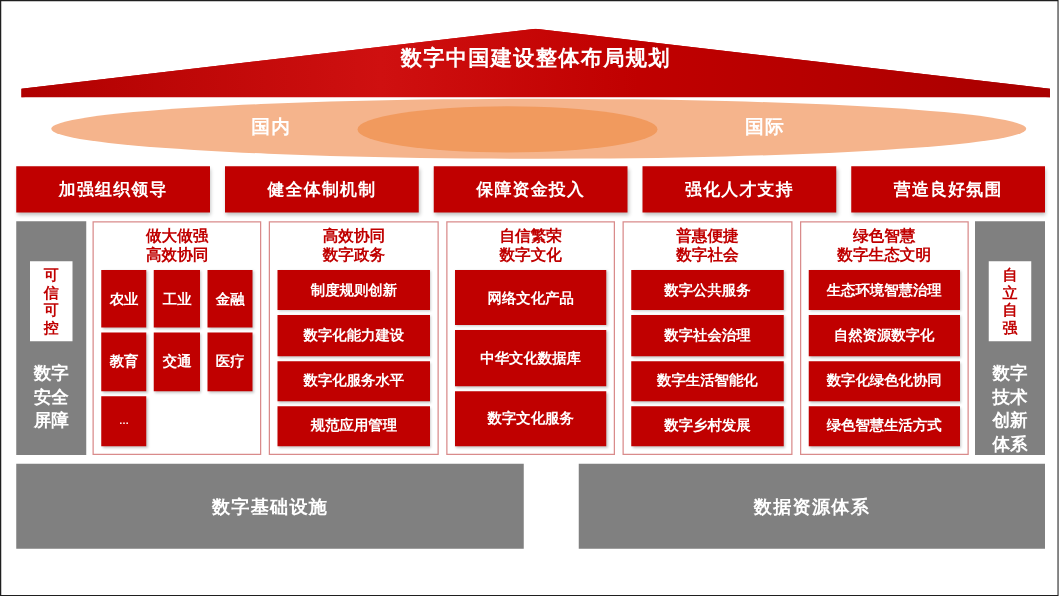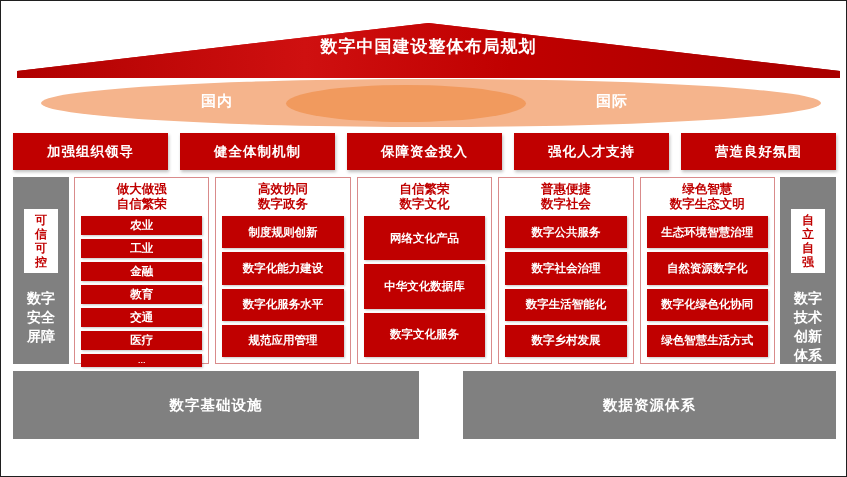--- a/index.html
+++ b/index.html
@@ -164,21 +164,21 @@
     white-space: pre-line;
   }
   .pillar-items {
     flex: 1 1 auto;
     display: flex;
     flex-direction: column;
     gap: 4px;
   }
   .pillar-items.two-col {
     display: grid;
-    grid-template-columns: 1fr;
+    grid-template-columns: 1fr 1fr 1fr;
     gap: 4px 6px;
   }
   .cell {
     background: #c00000;
     color: #ffffff;
     font-size: 11.5px;
     font-weight: bold;
     display: flex;
     align-items: center;
     justify-content: center;
@@ -255,21 +255,21 @@
     <div class="side-panel">
       <div class="side-chip">可信
 可控</div>
       <div class="side-title">数字安全屏障</div>
     </div>
 
     <div class="pillars">
 
       <div class="pillar">
         <div class="pillar-head">做大做强
-自信繁荣</div>
+高效协同</div>
         <div class="pillar-items two-col">
           <div class="cell">农业</div>
           <div class="cell">工业</div>
           <div class="cell">金融</div>
           <div class="cell">教育</div>
           <div class="cell">交通</div>
           <div class="cell">医疗</div>
           <div class="cell small">…</div>
         </div>
       </div>

